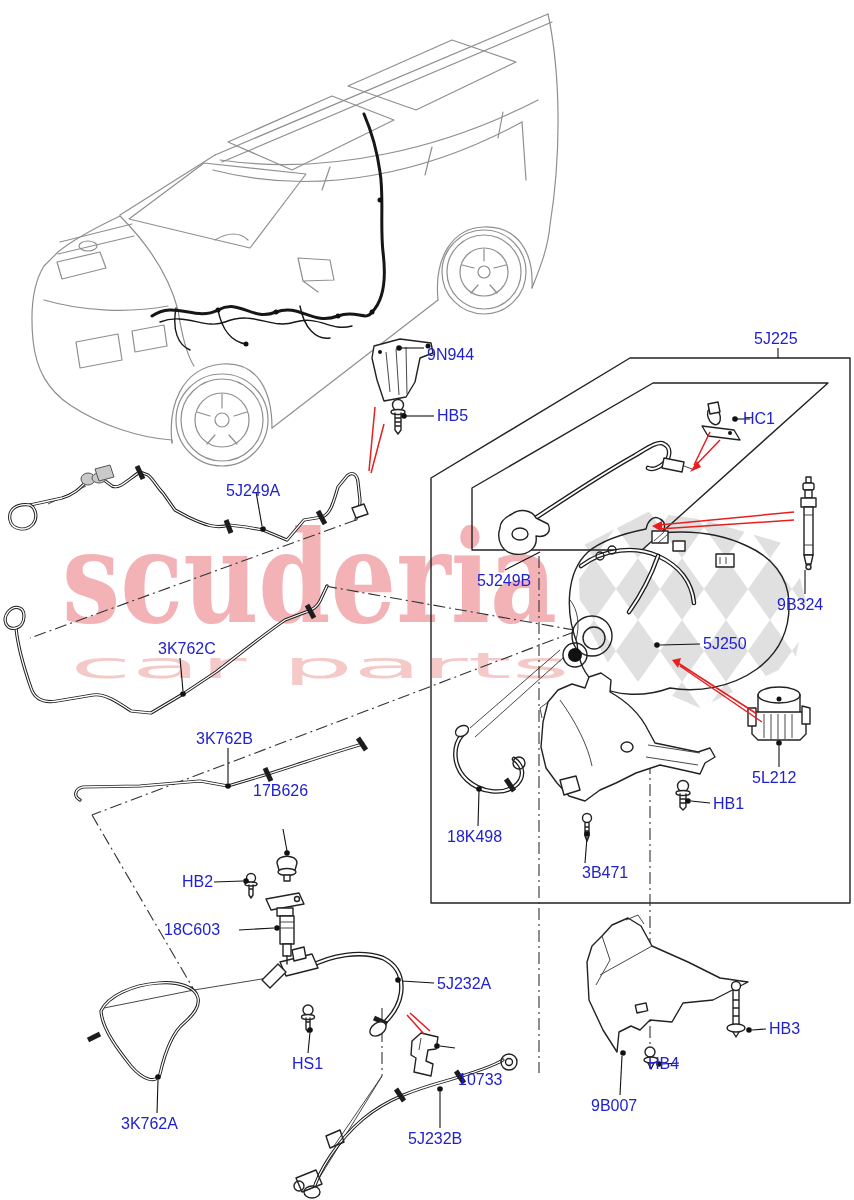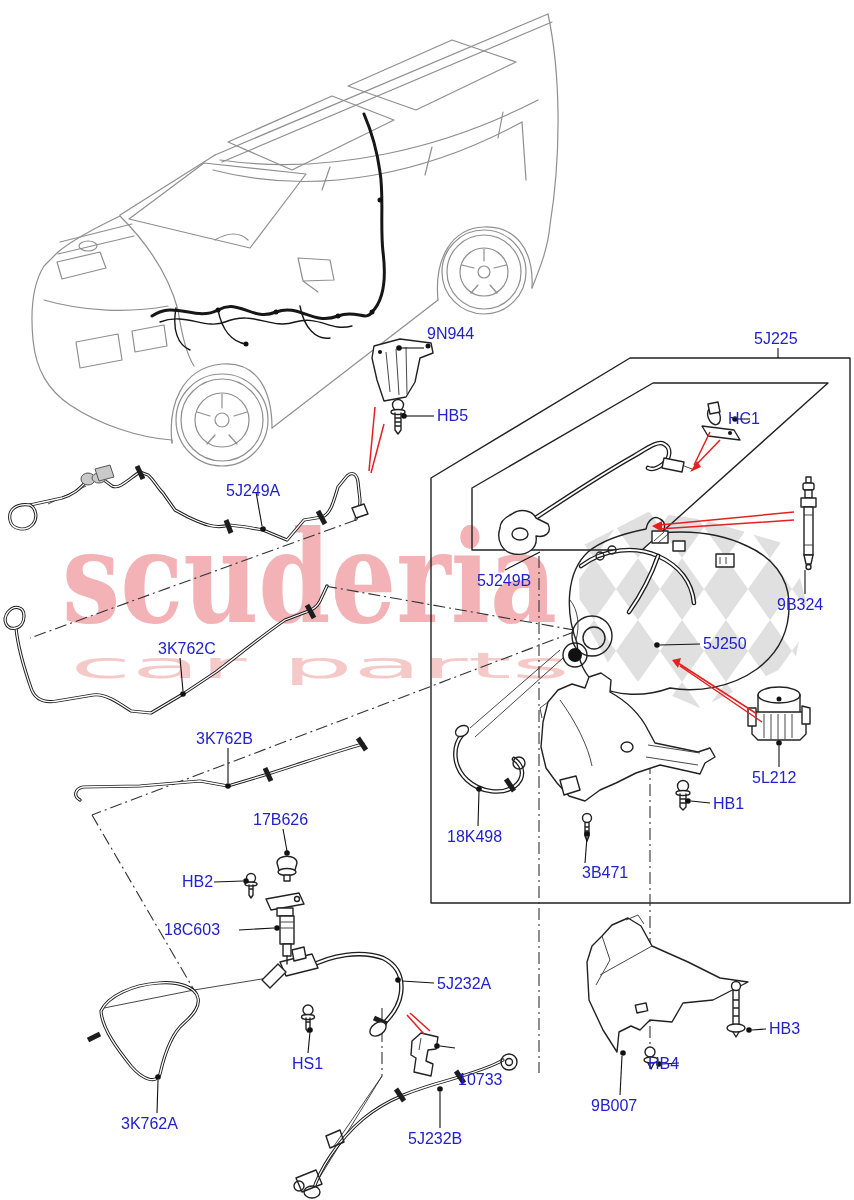--- a/index.html
+++ b/index.html
@@ -377,31 +377,31 @@
     <circle class="dot" cx="398" cy="980" r="2.8"></circle>
     <circle class="dot" cx="437" cy="1046" r="2.8"></circle>
     <circle class="dot" cx="749" cy="1030" r="2.8"></circle>
     <circle class="dot" cx="659" cy="1064" r="2.8"></circle>
     <circle class="dot" cx="623" cy="1053" r="2.8"></circle>
     <circle class="dot" cx="158" cy="1077" r="2.8"></circle>
     <circle class="dot" cx="440" cy="1089" r="2.8"></circle>
   </g>
 </svg>
 
-<div class="lbl" style="left:427px;top:325px">9N944</div>
+<div class="lbl" style="left:427px;top:346px">9N944</div>
 <div class="lbl" style="left:437px;top:407px">HB5</div>
 <div class="lbl" style="left:754px;top:330px">5J225</div>
-<div class="lbl" style="left:728px;top:410px">HC1</div>
+<div class="lbl" style="left:743px;top:410px">HC1</div>
 <div class="lbl" style="left:226px;top:482px">5J249A</div>
 <div class="lbl" style="left:477px;top:572px">5J249B</div>
 <div class="lbl" style="left:777px;top:596px">9B324</div>
 <div class="lbl" style="left:703px;top:635px">5J250</div>
 <div class="lbl" style="left:158px;top:640px">3K762C</div>
 <div class="lbl" style="left:196px;top:730px">3K762B</div>
-<div class="lbl" style="left:253px;top:811px">17B626</div>
+<div class="lbl" style="left:253px;top:782px">17B626</div>
 <div class="lbl" style="left:447px;top:828px">18K498</div>
 <div class="lbl" style="left:582px;top:864px">3B471</div>
 <div class="lbl" style="left:713px;top:795px">HB1</div>
 <div class="lbl" style="left:752px;top:769px">5L212</div>
 <div class="lbl" style="left:182px;top:873px">HB2</div>
 <div class="lbl" style="left:164px;top:921px">18C603</div>
 <div class="lbl" style="left:292px;top:1055px">HS1</div>
 <div class="lbl" style="left:437px;top:975px">5J232A</div>
 <div class="lbl" style="left:458px;top:1071px">10733</div>
 <div class="lbl" style="left:769px;top:1020px">HB3</div>

